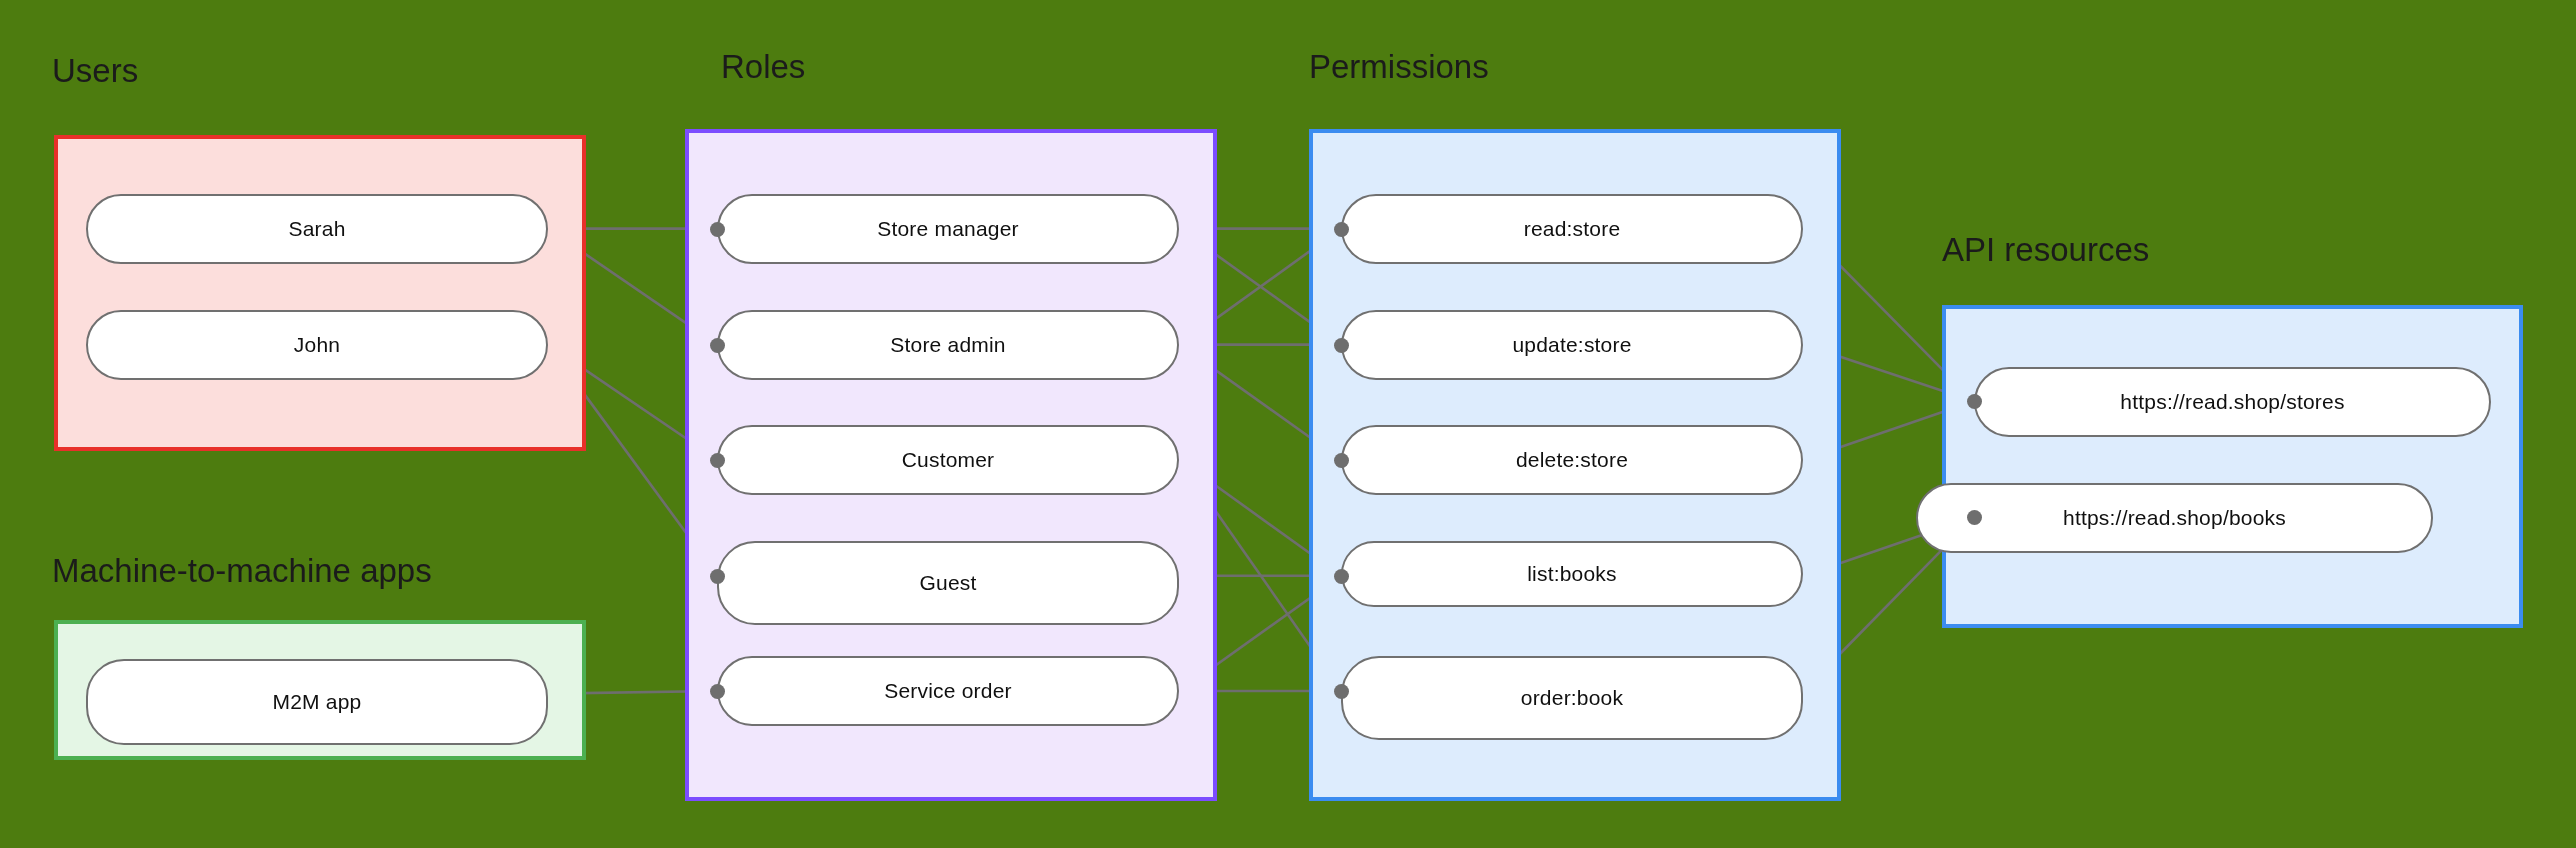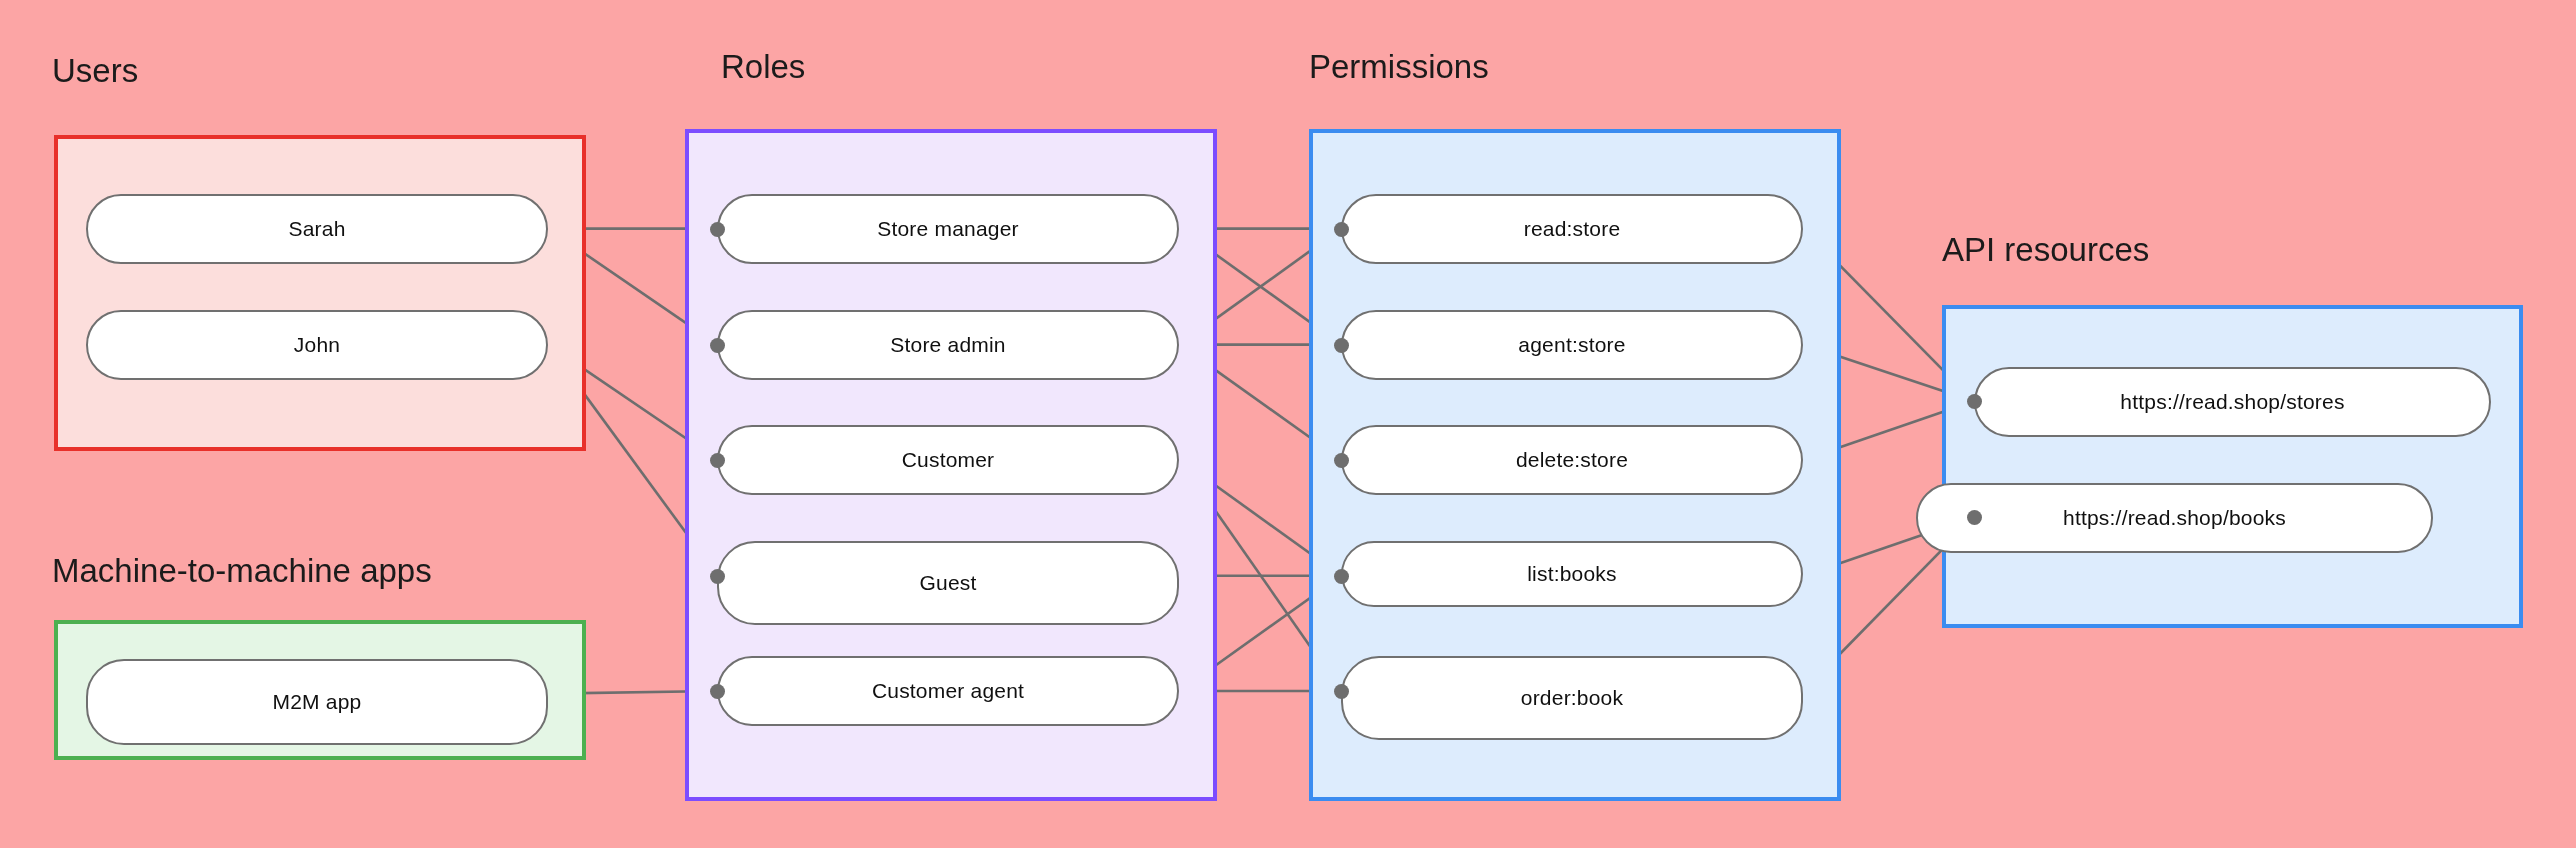--- a/index.html
+++ b/index.html
@@ -11,21 +11,21 @@
     width: 2576px;
     height: 848px;
     font-family: "Liberation Sans", sans-serif;
     overflow: hidden;
     position: relative;
   }
   #stage {
     position: relative;
     width: 2576px;
     height: 848px;
-    background: #fca5a5;
+    background: #4d7c0f;
     text-decoration: underline;
   }
   .edges {
     position: absolute;
     left: 0; top: 0;
     width: 2576px;
     height: 848px;
     pointer-events: none;
     z-index: 1;
   }
@@ -102,25 +102,25 @@
       <div class="node" style="left: 86px; top: 310px; width: 462px; height: 70px; border-color: rgb(112, 112, 112); background: rgb(255, 255, 255); color: rgb(16, 16, 16);">John</div>
       <div class="group-label" style="left: 52px; top: 552px;">Machine-to-machine apps</div>
       <div class="cluster" style="left: 54px; top: 620px; width: 532px; height: 140px; border-color: rgb(76, 176, 80); background: rgb(228, 246, 229);"></div>
       <div class="node" style="left: 86px; top: 659px; width: 462px; height: 86px; border-color: rgb(112, 112, 112); background: rgb(255, 255, 255); color: rgb(16, 16, 16);">M2M app</div>
       <div class="group-label" style="left: 685px; top: 48px; margin-left: 36px;">Roles</div>
       <div class="cluster" style="left: 685px; top: 129px; width: 532px; height: 672px; border-color: rgb(124, 77, 255); background: rgb(241, 231, 253);"></div>
       <div class="node" style="left: 717px; top: 194px; width: 462px; height: 70px; border-color: rgb(112, 112, 112); background: rgb(255, 255, 255); color: rgb(16, 16, 16);">Store manager</div>
       <div class="node" style="left: 717px; top: 310px; width: 462px; height: 70px; border-color: rgb(112, 112, 112); background: rgb(255, 255, 255); color: rgb(16, 16, 16);">Store admin</div>
       <div class="node" style="left: 717px; top: 425px; width: 462px; height: 70px; border-color: rgb(112, 112, 112); background: rgb(255, 255, 255); color: rgb(16, 16, 16);">Customer</div>
       <div class="node" style="left: 717px; top: 541px; width: 462px; height: 84px; border-color: rgb(112, 112, 112); background: rgb(255, 255, 255); color: rgb(16, 16, 16);">Guest</div>
-      <div class="node" style="left: 717px; top: 656px; width: 462px; height: 70px; border-color: rgb(112, 112, 112); background: rgb(255, 255, 255); color: rgb(16, 16, 16);">Customer agent</div>
+      <div class="node" style="left: 717px; top: 656px; width: 462px; height: 70px; border-color: rgb(112, 112, 112); background: rgb(255, 255, 255); color: rgb(16, 16, 16);">Service order</div>
       <div class="group-label" style="left: 1309px; top: 48px;">Permissions</div>
       <div class="cluster" style="left: 1309px; top: 129px; width: 532px; height: 672px; border-color: rgb(59, 140, 240); background: rgb(221, 236, 253);"></div>
       <div class="node" style="left: 1341px; top: 194px; width: 462px; height: 70px; border-color: rgb(112, 112, 112); background: rgb(255, 255, 255); color: rgb(16, 16, 16);">read:store</div>
-      <div class="node" style="left: 1341px; top: 310px; width: 462px; height: 70px; border-color: rgb(112, 112, 112); background: rgb(255, 255, 255); color: rgb(16, 16, 16);">agent:store</div>
+      <div class="node" style="left: 1341px; top: 310px; width: 462px; height: 70px; border-color: rgb(112, 112, 112); background: rgb(255, 255, 255); color: rgb(16, 16, 16);">update:store</div>
       <div class="node" style="left: 1341px; top: 425px; width: 462px; height: 70px; border-color: rgb(112, 112, 112); background: rgb(255, 255, 255); color: rgb(16, 16, 16);">delete:store</div>
       <div class="node" style="left: 1341px; top: 541px; width: 462px; height: 66px; border-color: rgb(112, 112, 112); background: rgb(255, 255, 255); color: rgb(16, 16, 16); text-align: right;">list:books</div>
       <div class="node" style="left: 1341px; top: 656px; width: 462px; height: 84px; border-color: rgb(112, 112, 112); background: rgb(255, 255, 255); color: rgb(16, 16, 16);">order:book</div>
       <div class="group-label" style="left: 1942px; top: 231px;">API resources</div>
       <div class="cluster" style="left: 1942px; top: 305px; width: 581px; height: 323px; border-color: rgb(59, 140, 240); background: rgb(221, 236, 253);"></div>
       <div class="node" style="left: 1974px; top: 367px; width: 517px; height: 70px; border-color: rgb(112, 112, 112); background: rgb(255, 255, 255); color: rgb(16, 16, 16);">https://read.shop/stores</div>
       <div class="node" style="left: 1916px; top: 483px; width: 517px; height: 70px; border-color: rgb(112, 112, 112); background: rgb(255, 255, 255); color: rgb(16, 16, 16);">https://read.shop/books</div>
     </div>
 <div class="port" style="left: 710px; top: 222px; background: rgb(110, 110, 110);"></div>
     <div class="port" style="left: 710px; top: 338px; background: rgb(110, 110, 110);"></div>

